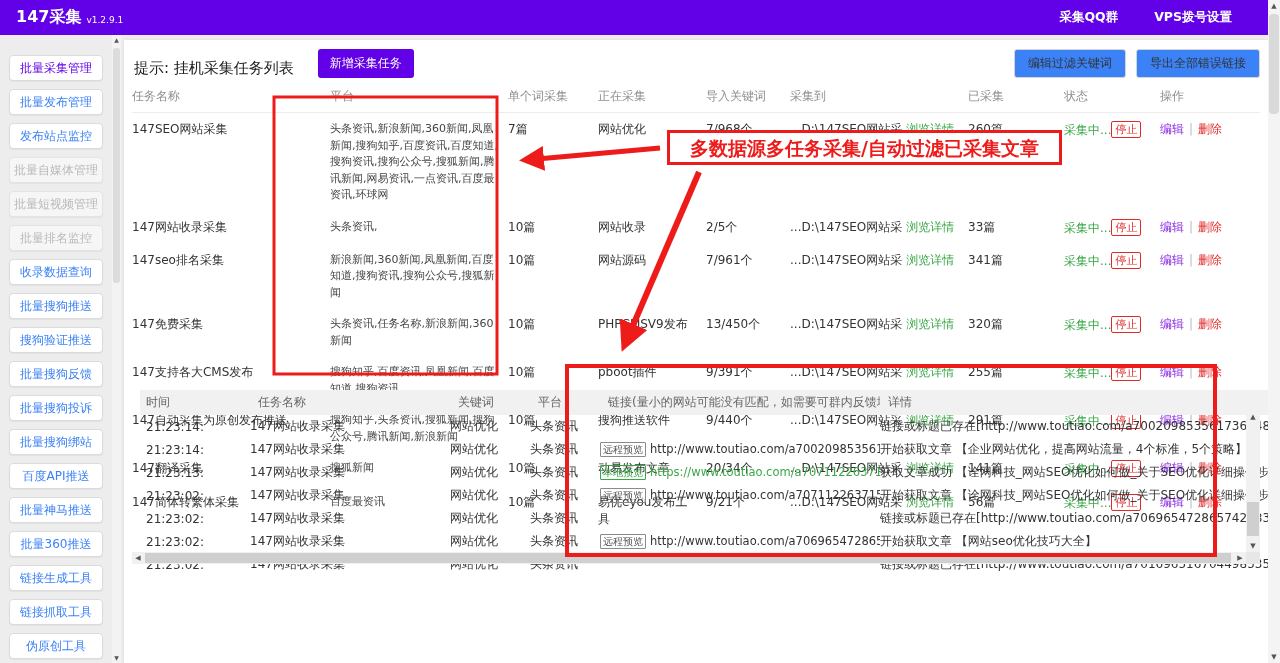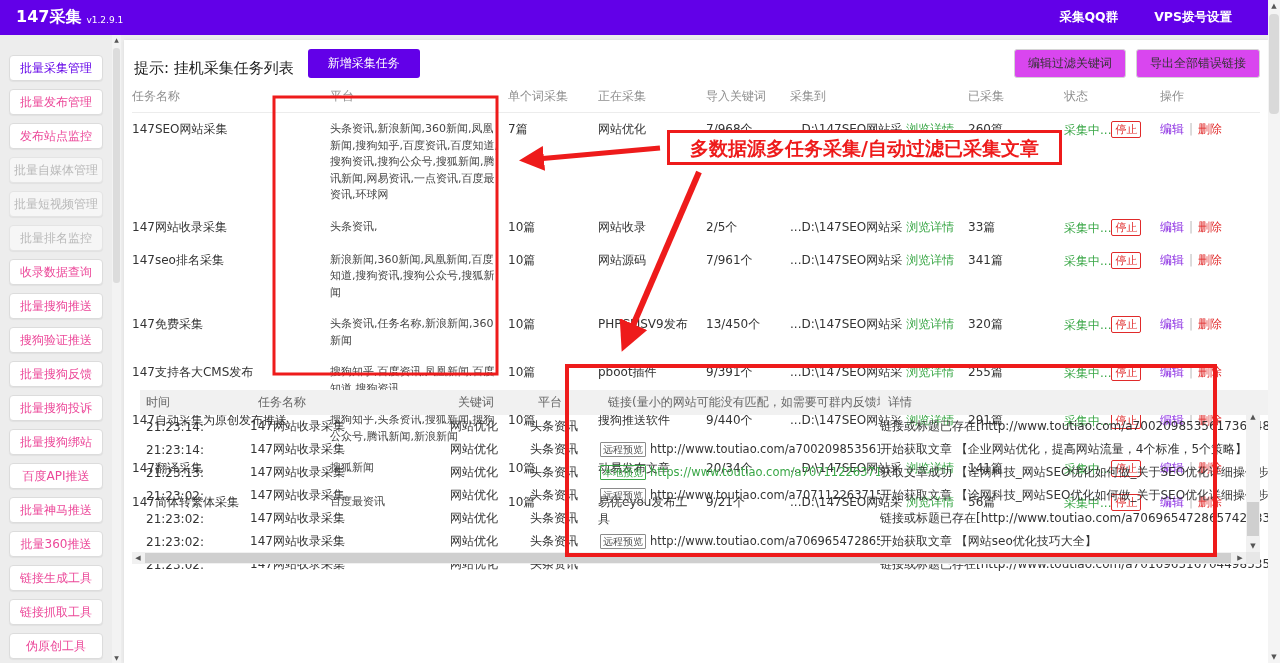--- a/index.html
+++ b/index.html
@@ -23,40 +23,40 @@
   .pagescroll{position:absolute;right:0;top:0;width:12px;height:663px;background:#f4f4f4;z-index:6}
   .pagescroll .arr{position:absolute;left:0;width:12px;height:12px;font-size:7px;color:#555;
                    text-align:center;line-height:12px;cursor:pointer}
   .pagescroll .arr.down{bottom:0}
   .pagescroll .thumb{position:absolute;left:1px;width:10px;top:14px;height:100px;background:#d9d9d9;
                      border-radius:4px;cursor:pointer}
 
   
   .sidebar{position:absolute;left:0;top:30px;width:112px;bottom:0;padding-top:25px}
   .side-btn{width:94px;height:26px;line-height:24px;margin:0 auto 8px;background:#fff;
-            border:1px solid #dcdcdc;border-radius:4px;font-size:12px;color:#ec4899;text-align:center;
+            border:1px solid #dcdcdc;border-radius:4px;font-size:12px;color:#3b82f6;text-align:center;
             cursor:pointer;box-shadow:0 1px 1px rgba(0,0,0,.05);overflow:hidden;white-space:nowrap}
   .side-btn.active{color:var(--purple)}
   .side-btn.disabled{color:#b9b9b9;background:#f6f6f6;border-color:#e4e4e4;cursor:default}
   .sidescroll{position:absolute;left:112px;top:35px;width:9px;bottom:0;background:#f3f3f3}
   .sidescroll .arr{position:absolute;left:0;width:9px;height:10px;font-size:6px;color:#555;
                    text-align:center;line-height:10px;cursor:pointer}
   .sidescroll .arr.down{bottom:0}
   .sidescroll .thumb{position:absolute;left:1px;width:7px;top:13px;height:235px;background:#dcdcdc;
                      border-radius:3px;cursor:pointer}
 
   
   .panel{position:absolute;left:124px;top:40px;right:12px;bottom:0;background:#fff;
          box-shadow:0 0 3px rgba(0,0,0,.08)}
   .toolbar{position:absolute;top:8px;left:10px;right:8px;height:30px;display:flex;align-items:flex-end}
   .tip{font-size:15px;color:#222}
-  .btn-primary{margin-left:14px;background:var(--purple);color:#fff;font-size:12px;border:none;
-               border-radius:3px;padding:6px 20px;cursor:pointer}
+  .btn-primary{margin-left:24px;background:var(--purple);color:#fff;font-size:12px;border:none;
+               border-radius:3px;padding:6px 12px;cursor:pointer}
   .toolbar-right{margin-left:auto;display:flex;gap:10px}
-  .btn-plain{background:#d946ef;border:1px solid #d4d4d4;border-radius:3px;font-size:12px;color:#333;
+  .btn-plain{background:#3b82f6;border:1px solid #d4d4d4;border-radius:3px;font-size:12px;color:#333;
              padding:5px 13px;cursor:pointer}
 
   table{border-collapse:collapse;table-layout:fixed;width:1128px}
   .t1{position:absolute;top:44px;left:8px}
   .t1 th{font-size:12px;color:#8f8f8f;font-weight:normal;text-align:left;
          padding:4px 8px 7px 0;border-bottom:1px solid #ececec}
   .t1 td{font-size:12px;color:#333;padding:8px 8px 7px 0;vertical-align:top;line-height:1.45}
   .t1 td.c-plat{font-size:11px;color:#444;line-height:1.5}
   .t1 .c1{width:198px}.t1 .c2{width:178px}.t1 .c3{width:90px}.t1 .c4{width:108px}
   .t1 .c5{width:84px}.t1 .c6{width:178px}.t1 .c7{width:96px}.t1 .c8{width:96px}

